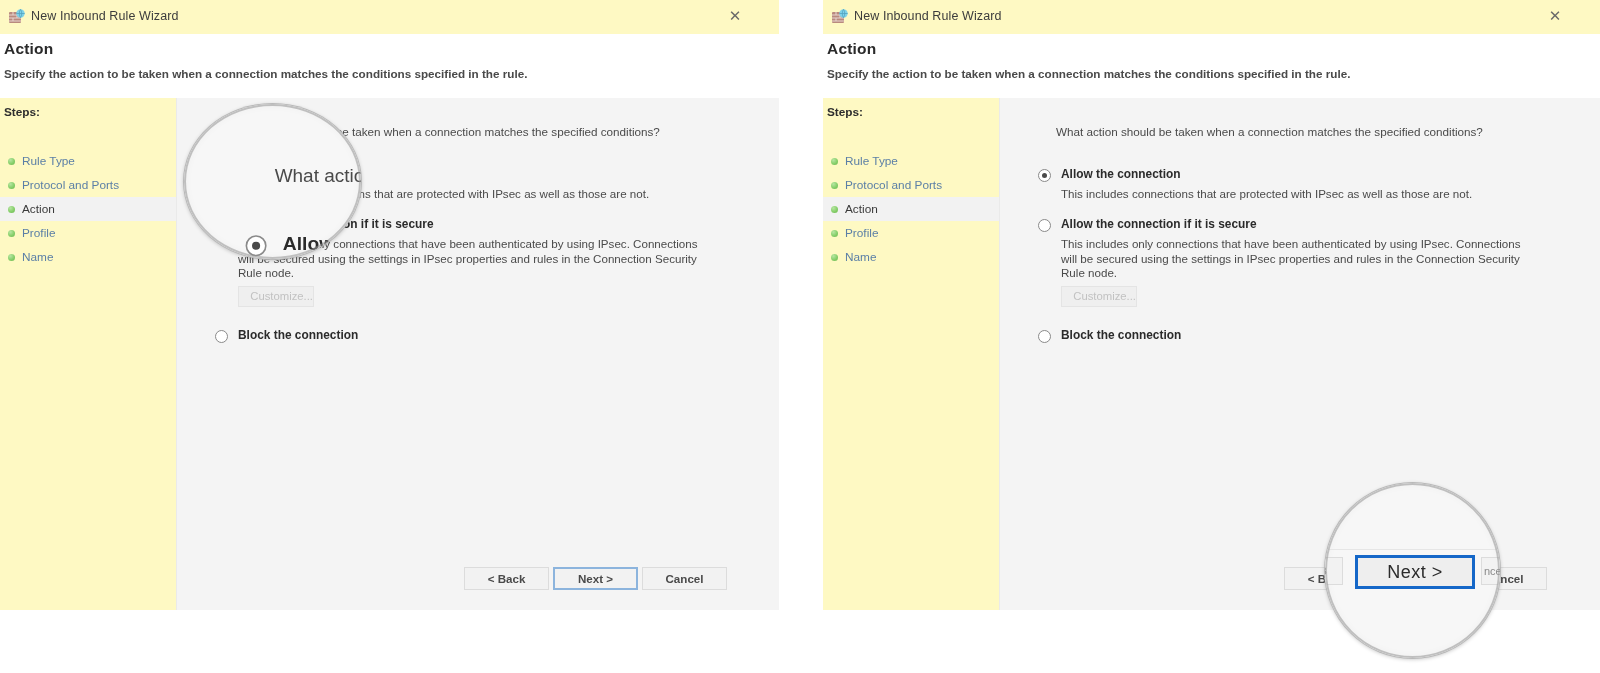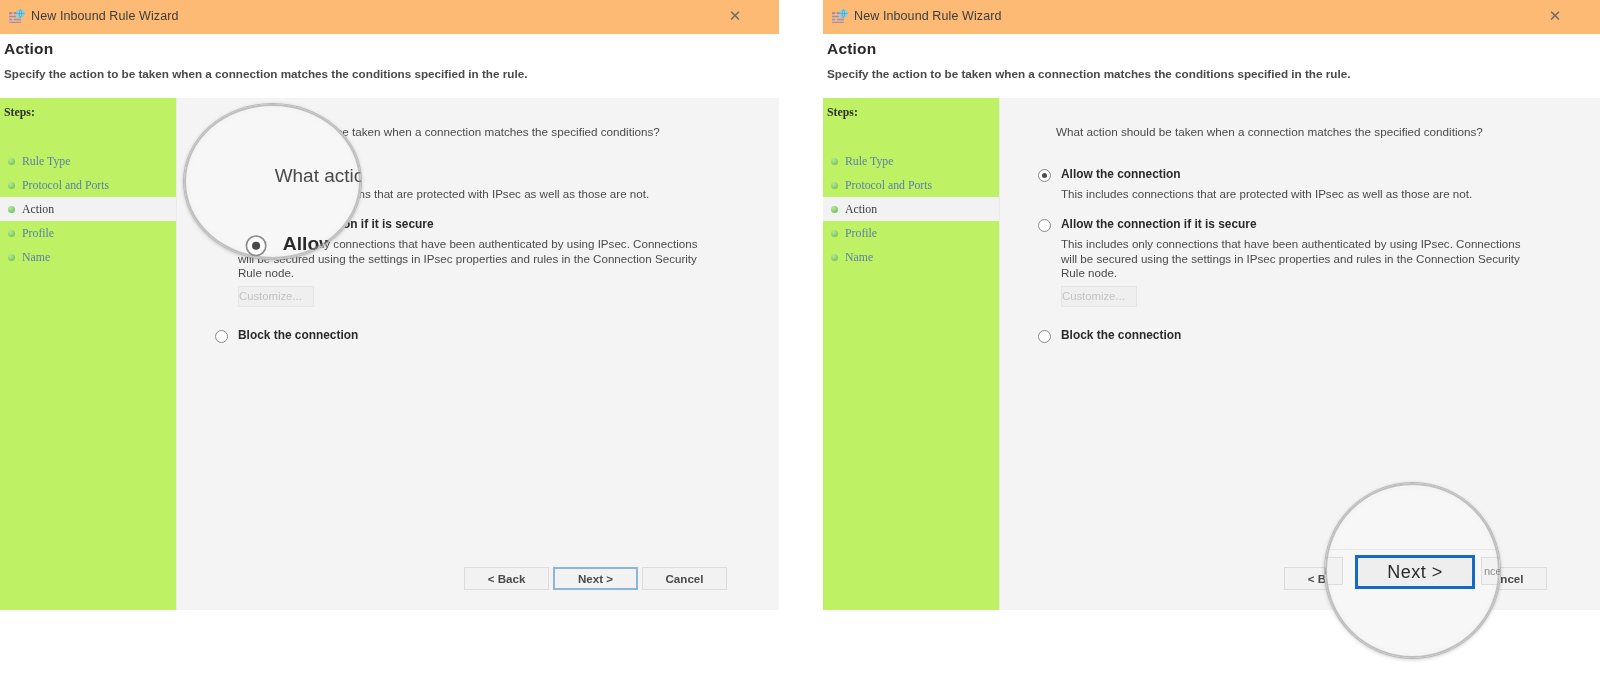--- a/index.html
+++ b/index.html
@@ -24,21 +24,21 @@
     background: #ffffff;
   }
   .dialog.left  { left: 0px; }
   .dialog.right { left: 823px; }
 
   
   .titlebar {
     position: absolute;
     top: 0; left: 0; right: 0;
     height: 34px;
-    background: #fdba74;
+    background: #fef9c3;
   }
   .title-icon {
     position: absolute;
     left: 8px; top: 8px;
     width: 18px; height: 18px;
   }
   .title-text {
     position: absolute;
     left: 31px; top: 9px;
     font-size: 12.5px;
@@ -83,22 +83,21 @@
     left: 0;
     top: 98px;
     width: 779px;
     height: 512px;
   }
   .steps-pane {
     position: absolute;
     left: 0; top: 0;
     width: 176px;
     height: 512px;
-    background: #bef264;
-    font-family: Liberation Serif, serif;
+    background: #fef9c3;
   }
   .steps-label {
     position: absolute;
     left: 4px; top: 7px;
     font-size: 11.8px;
     font-weight: bold;
     color: #2e2e2e;
   }
   .steps-list {
     position: absolute;
@@ -186,21 +185,21 @@
   .customize-btn {
     position: absolute;
     left: 61px;
     width: 76px;
     height: 21px;
     background: #efefef;
     border: 1px solid #e4e4e4;
     box-sizing: border-box;
     font-size: 11.3px;
     color: #c2c2c2;
-    text-align: left;
+    text-align: right;
     line-height: 19px;
     cursor: default;
   }
 
   
   .footer {
     position: absolute;
     left: 0;
     top: 610px;
     width: 779px;

